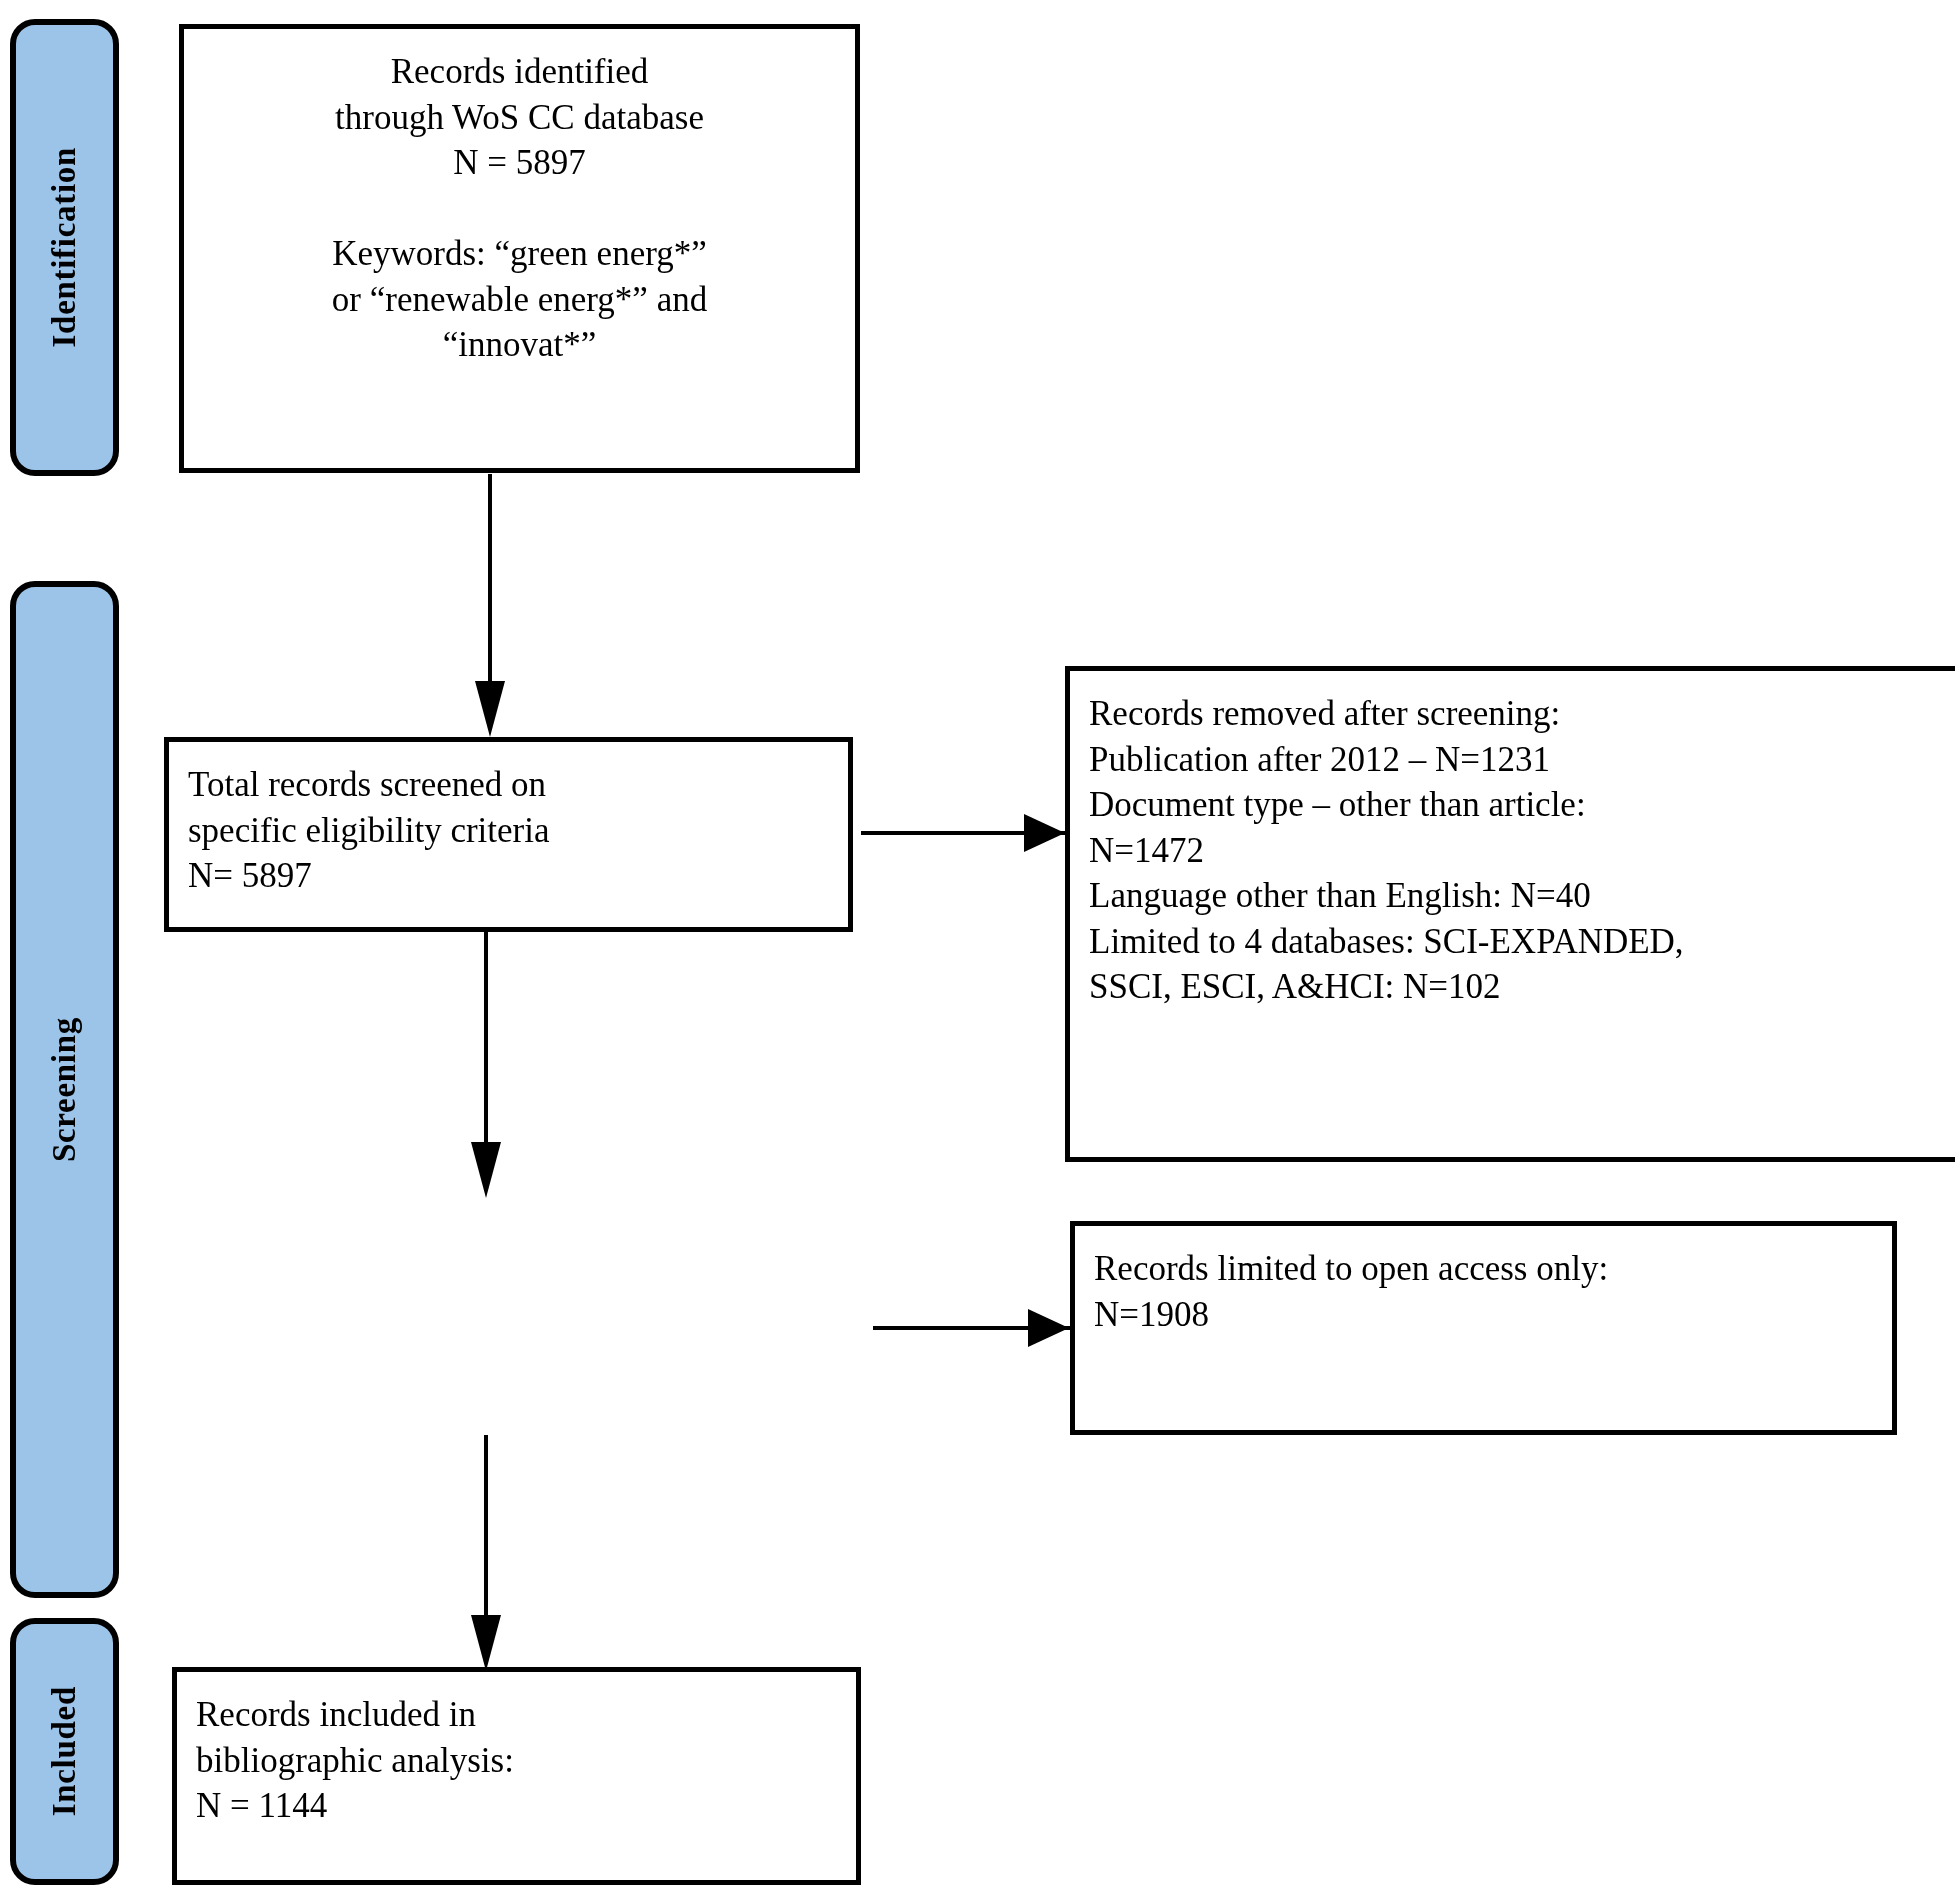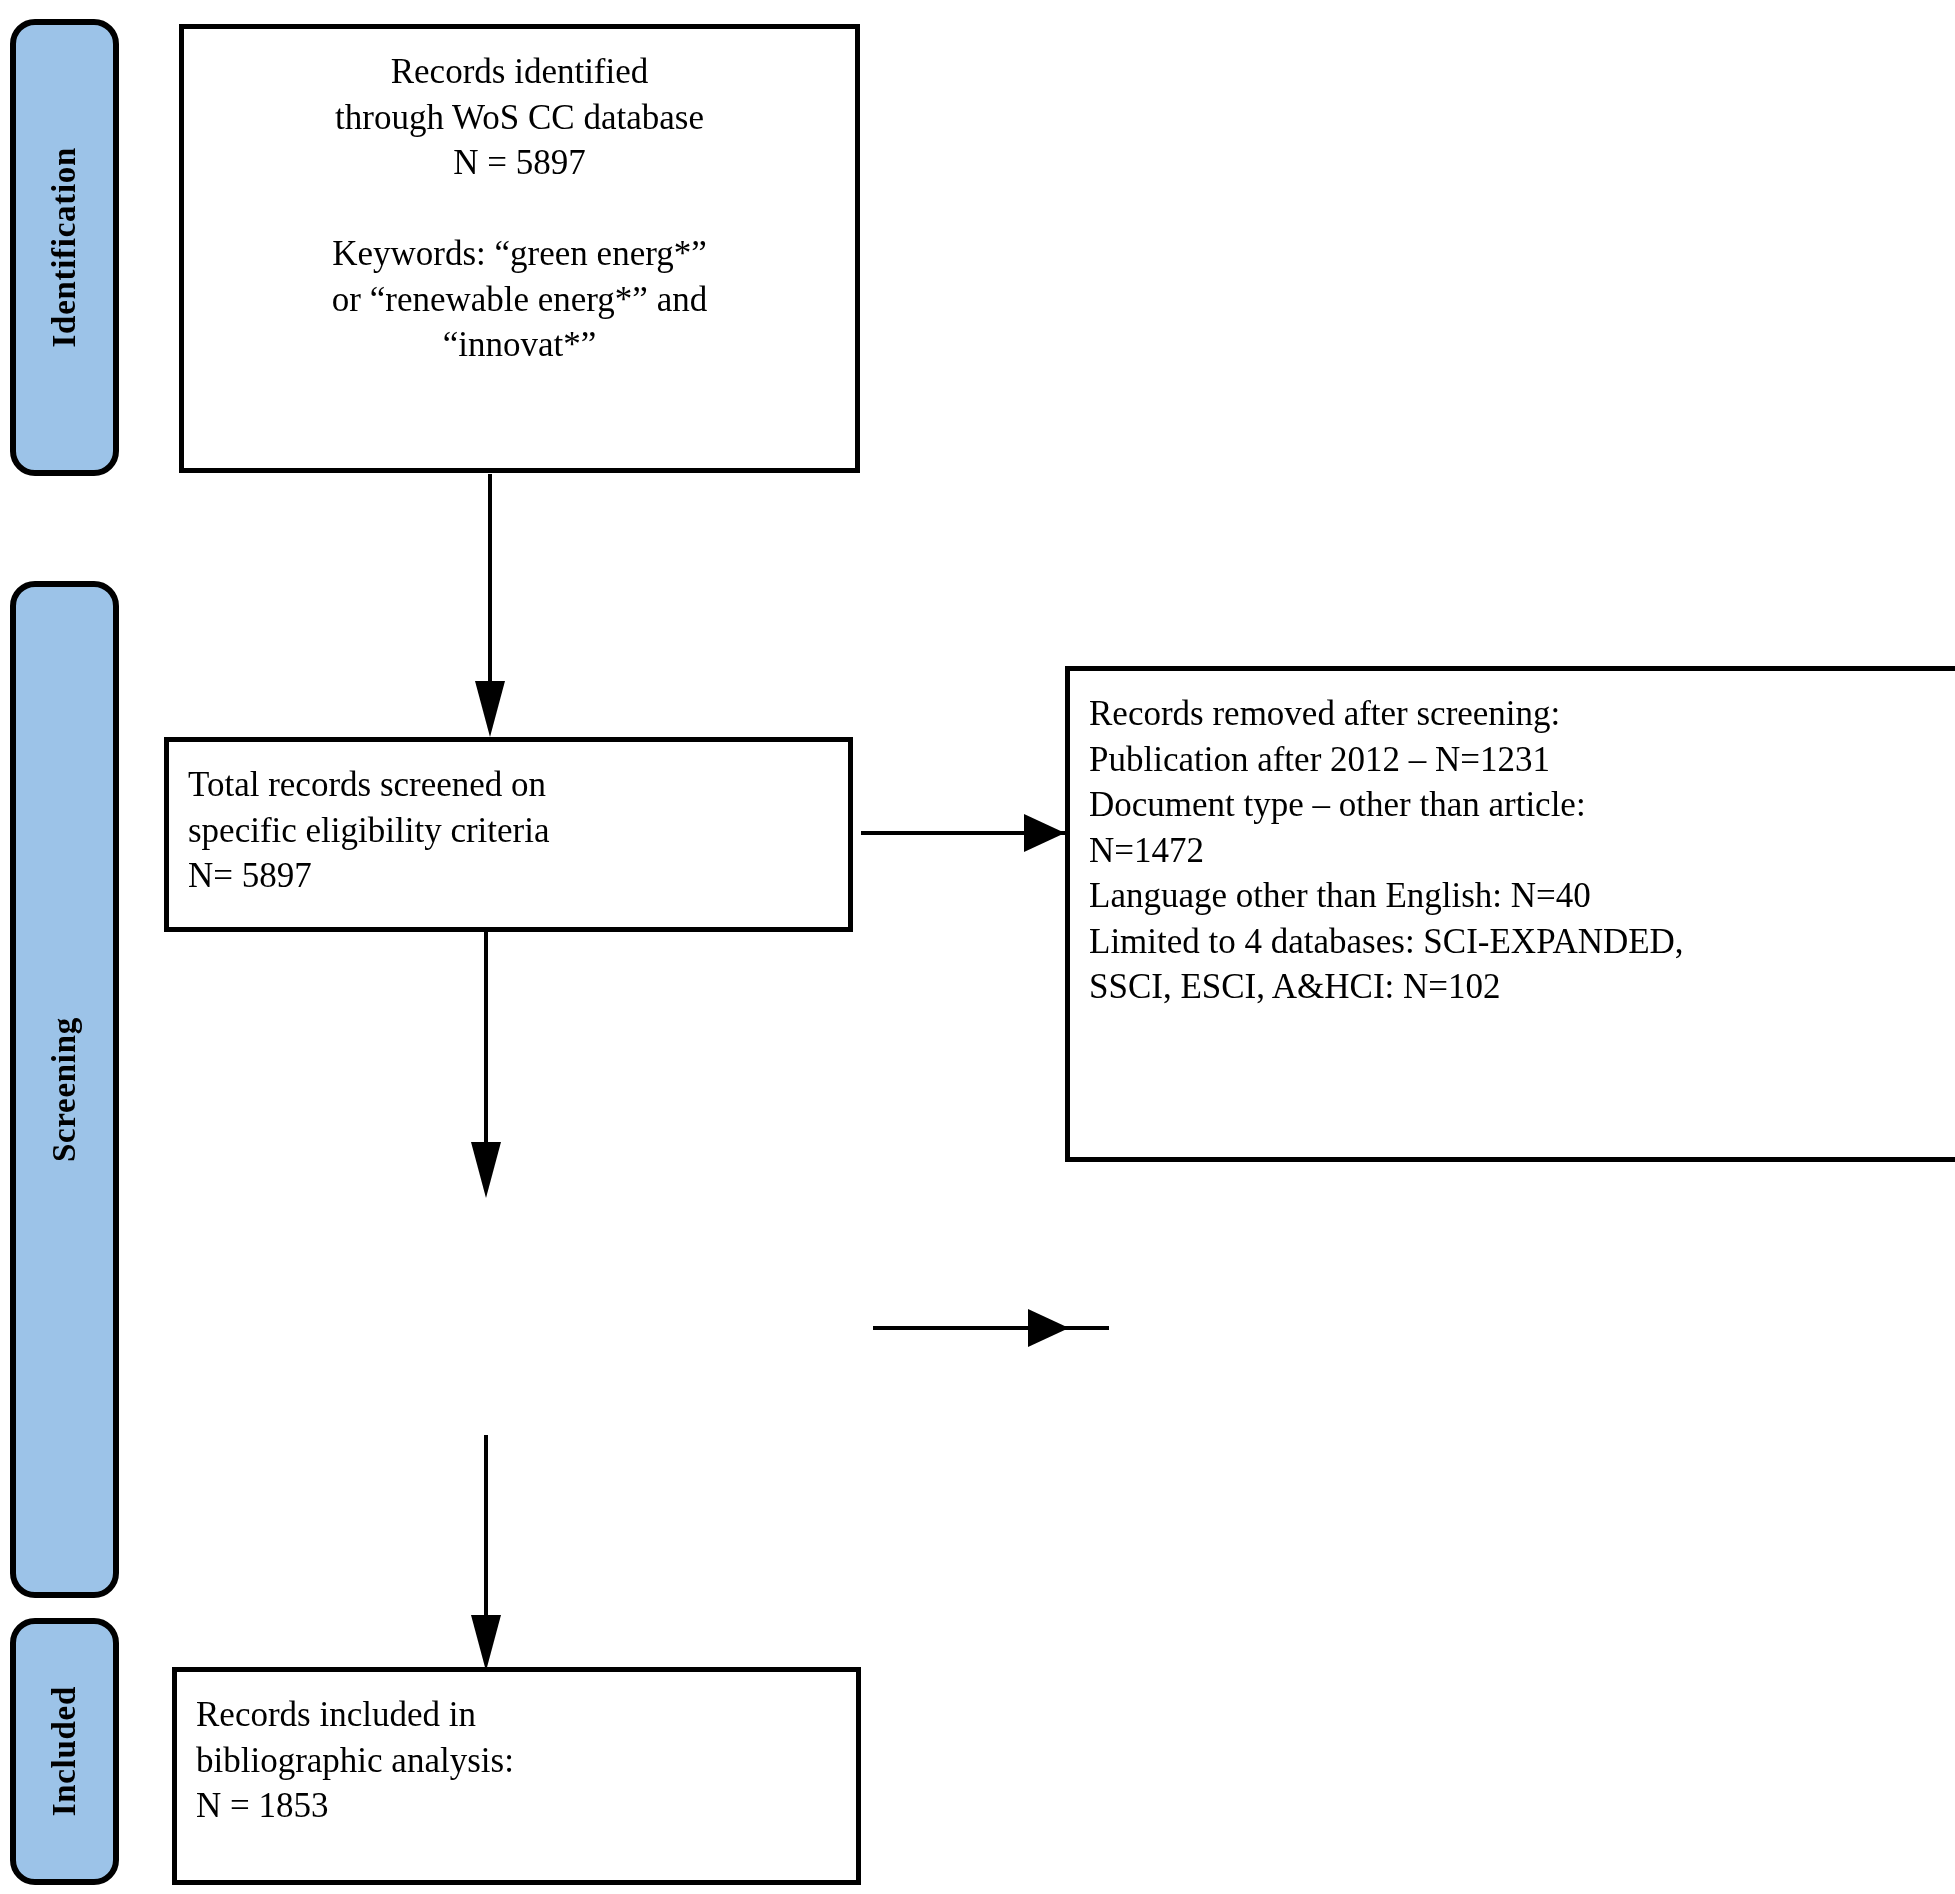--- a/index.html
+++ b/index.html
@@ -139,24 +139,28 @@
 SSCI, ESCI, A&amp;HCI: N=102</span>
   </div>
 
   <div class="conn-line-v" style="left:484px; top:932px; height:214px;"></div>
   <div class="arrowhead-down" style="left:471px; top:1142px;"></div>
 
 
   <div class="conn-line-h" style="left:873px; top:1326px; width:236px;"></div>
   <div class="arrowhead-right" style="left:1028px; top:1309px;"></div>
 
+  <div class="flow-box left" style="left:1070px; top:1221px; width:827px; height:214px;">
+    <span class="box-text">Records limited to open access only:
+N=1908</span>
+  </div>
 
   <div class="conn-line-v" style="left:484px; top:1435px; height:184px;"></div>
   <div class="arrowhead-down" style="left:471px; top:1615px;"></div>
 
   <div class="flow-box left" style="left:172px; top:1667px; width:689px; height:218px;">
     <span class="box-text">Records included in
 bibliographic analysis:
-N = 1853</span>
+N = 1144</span>
   </div>
 
 </div>
 
 
 </body></html>

